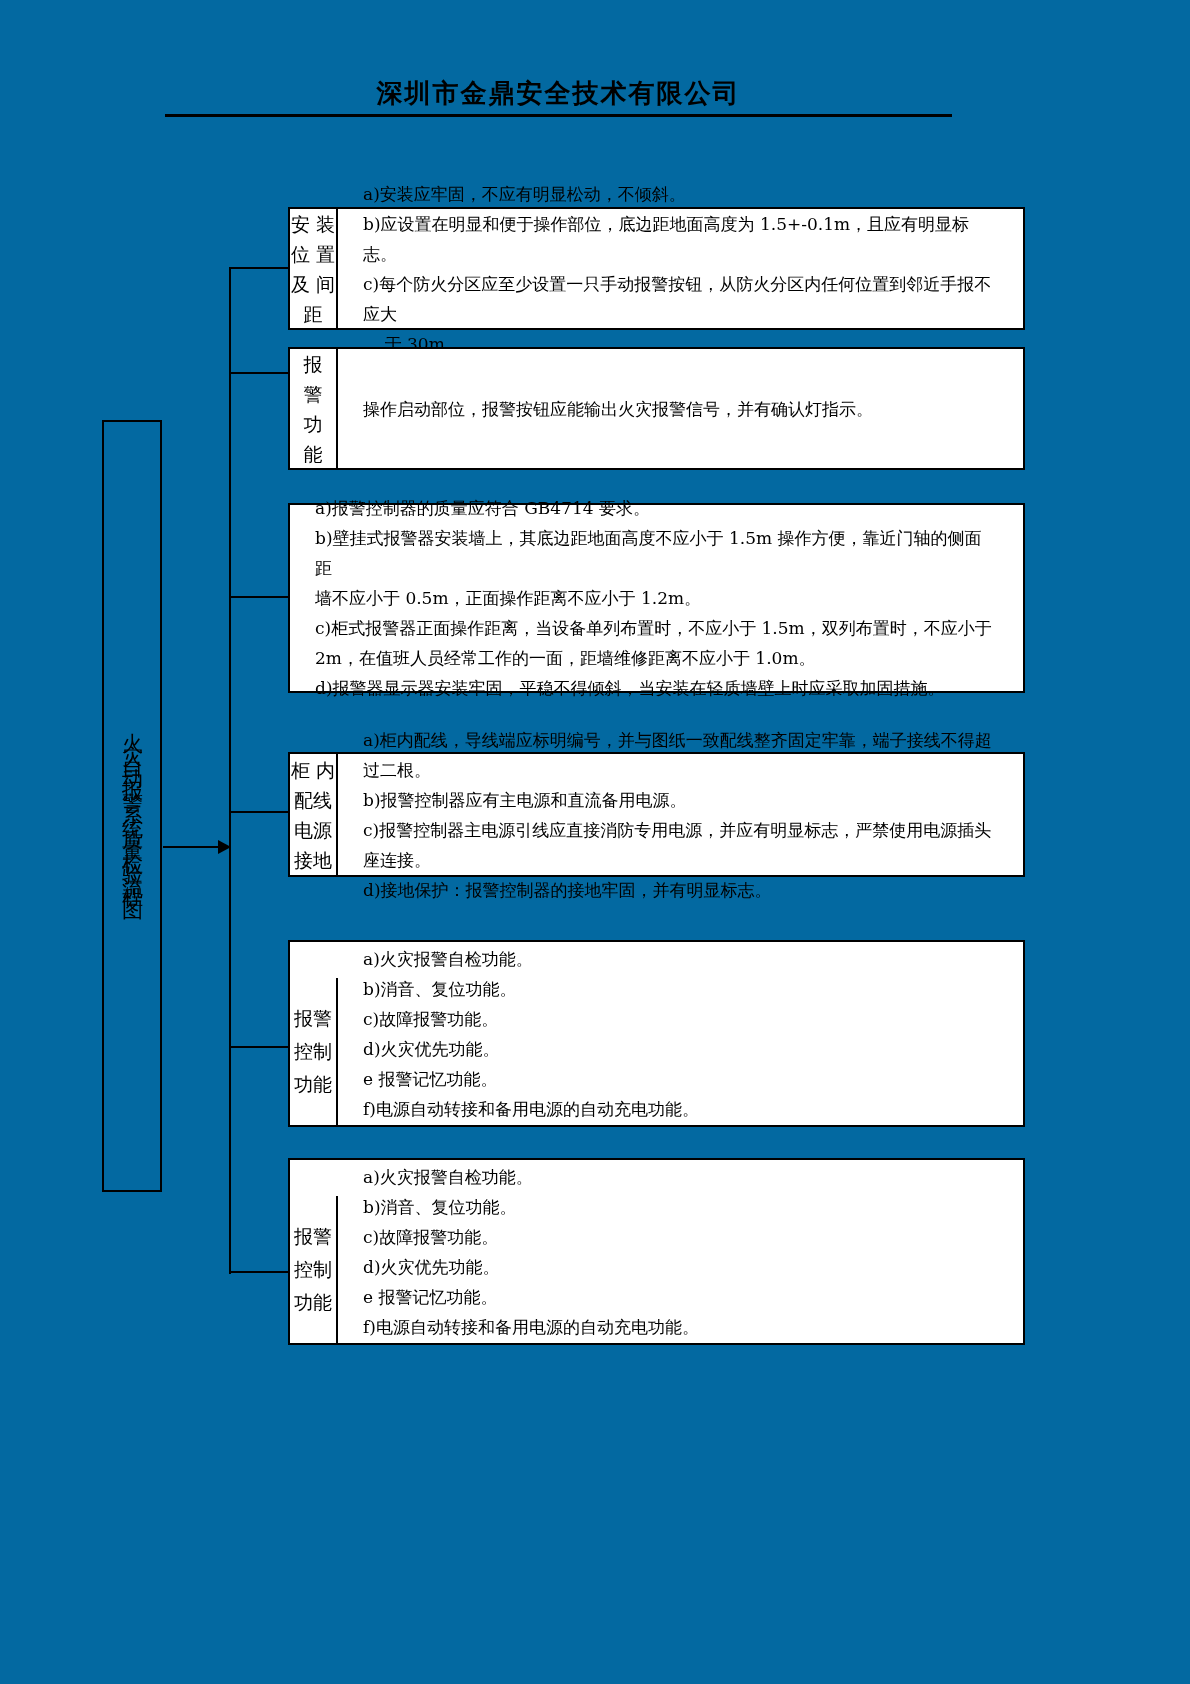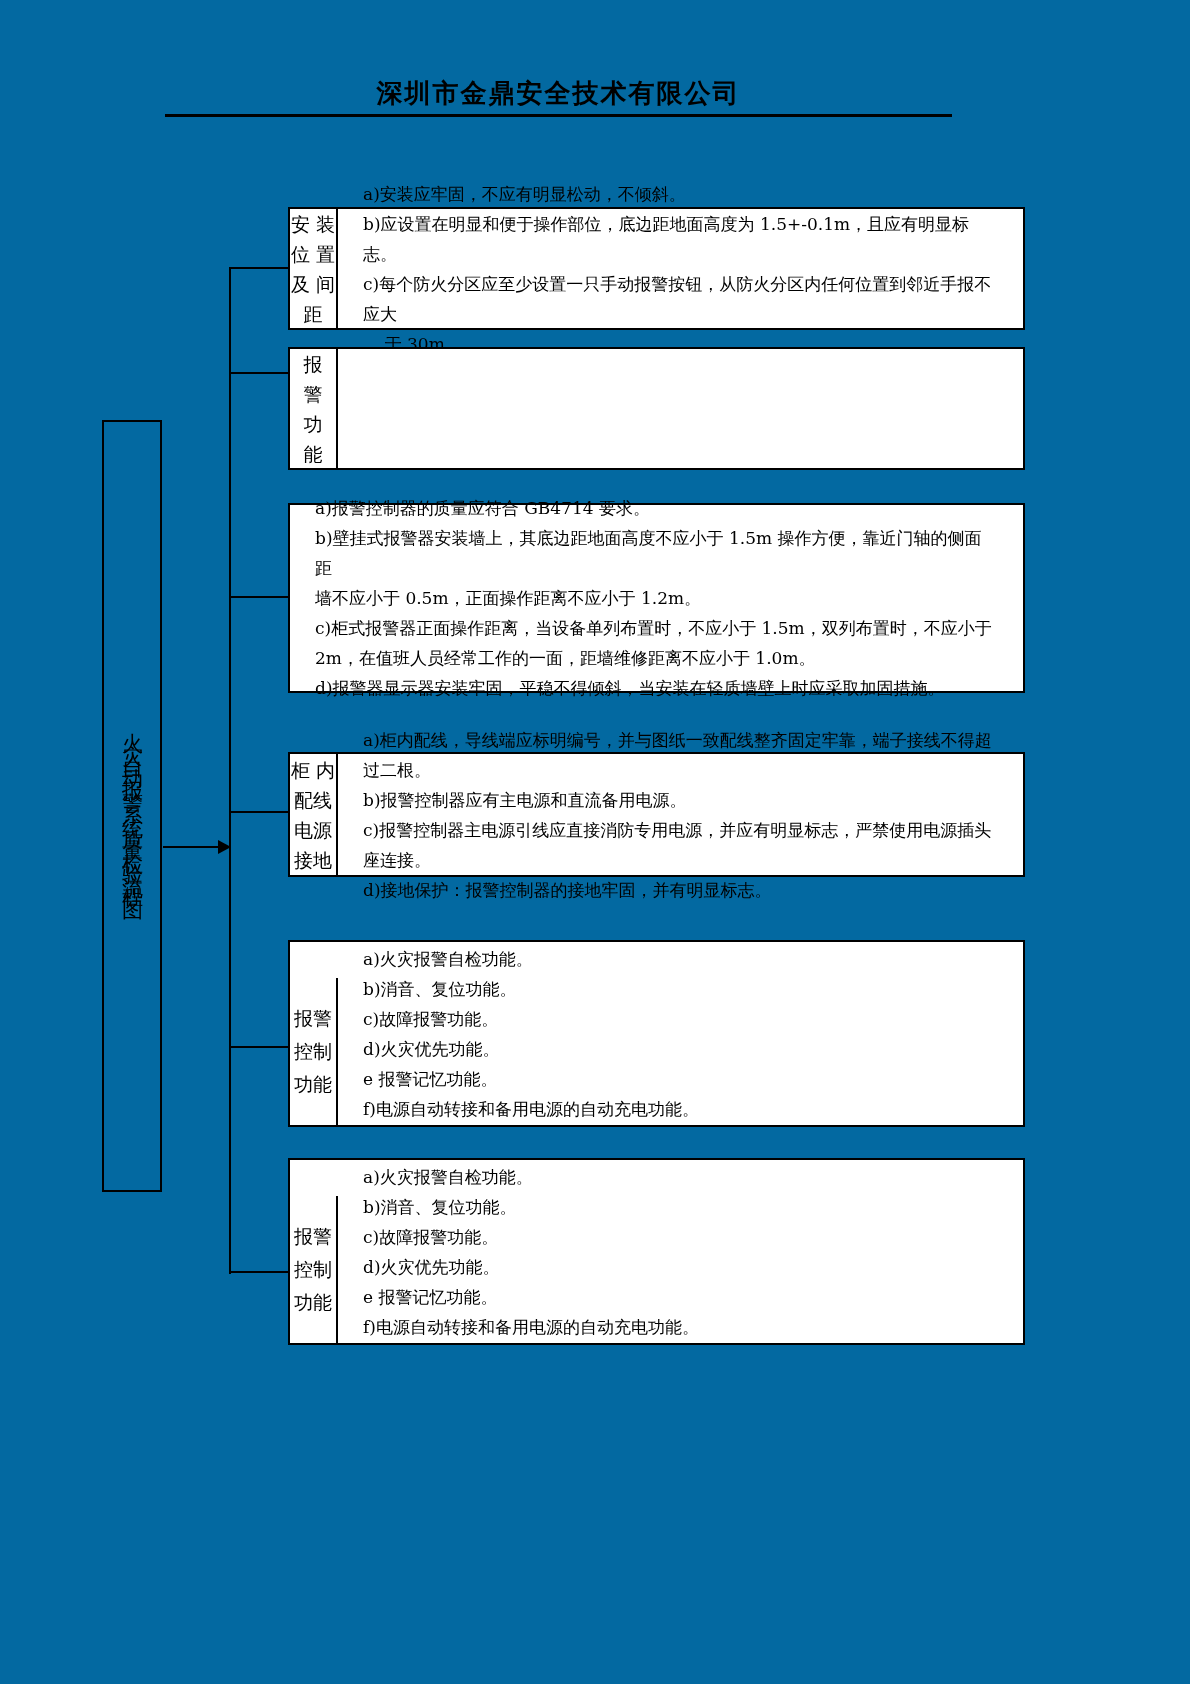--- a/index.html
+++ b/index.html
@@ -88,20 +88,21 @@
 b)应设置在明显和便于操作部位，底边距地面高度为 1.5+-0.1m，且应有明显标志。
 c)每个防火分区应至少设置一只手动报警按钮，从防火分区内任何位置到邻近手报不应大
     于 30m。</div>
   </div>
 
   <div class="node row2">
     <div class="label">报
 警
 功
 能</div>
+    <div class="content">操作启动部位，报警按钮应能输出火灾报警信号，并有确认灯指示。</div>
   </div>
 
   <div class="node row3">
     <div class="content">a)报警控制器的质量应符合 GB4714 要求。
 b)壁挂式报警器安装墙上，其底边距地面高度不应小于 1.5m 操作方便，靠近门轴的侧面距
 墙不应小于 0.5m，正面操作距离不应小于 1.2m。
 c)柜式报警器正面操作距离，当设备单列布置时，不应小于 1.5m，双列布置时，不应小于
 2m，在值班人员经常工作的一面，距墙维修距离不应小于 1.0m。
 d)报警器显示器安装牢固，平稳不得倾斜，当安装在轻质墙壁上时应采取加固措施。</div>
   </div>

